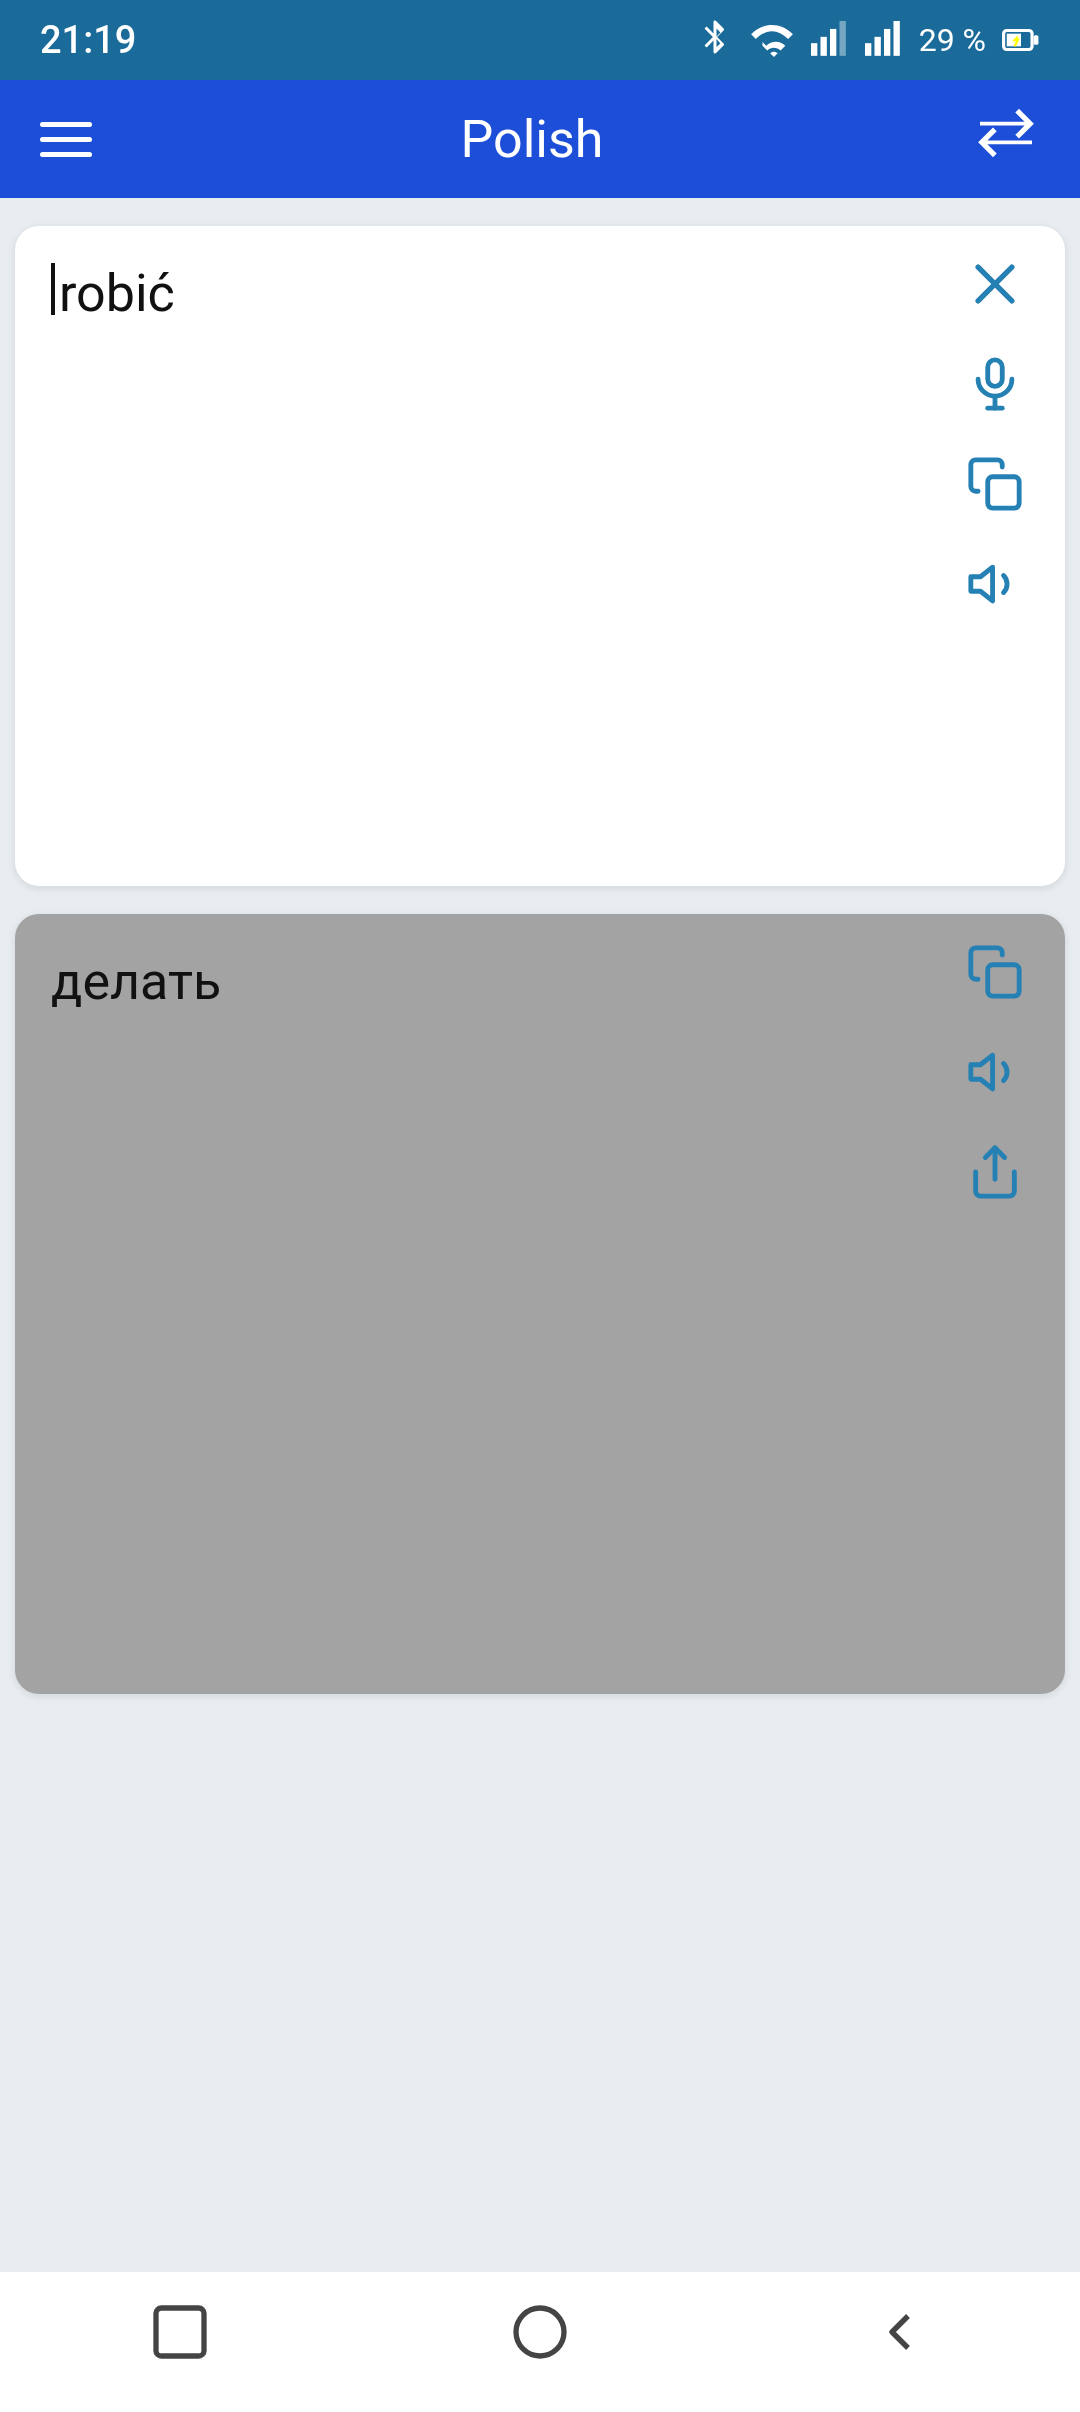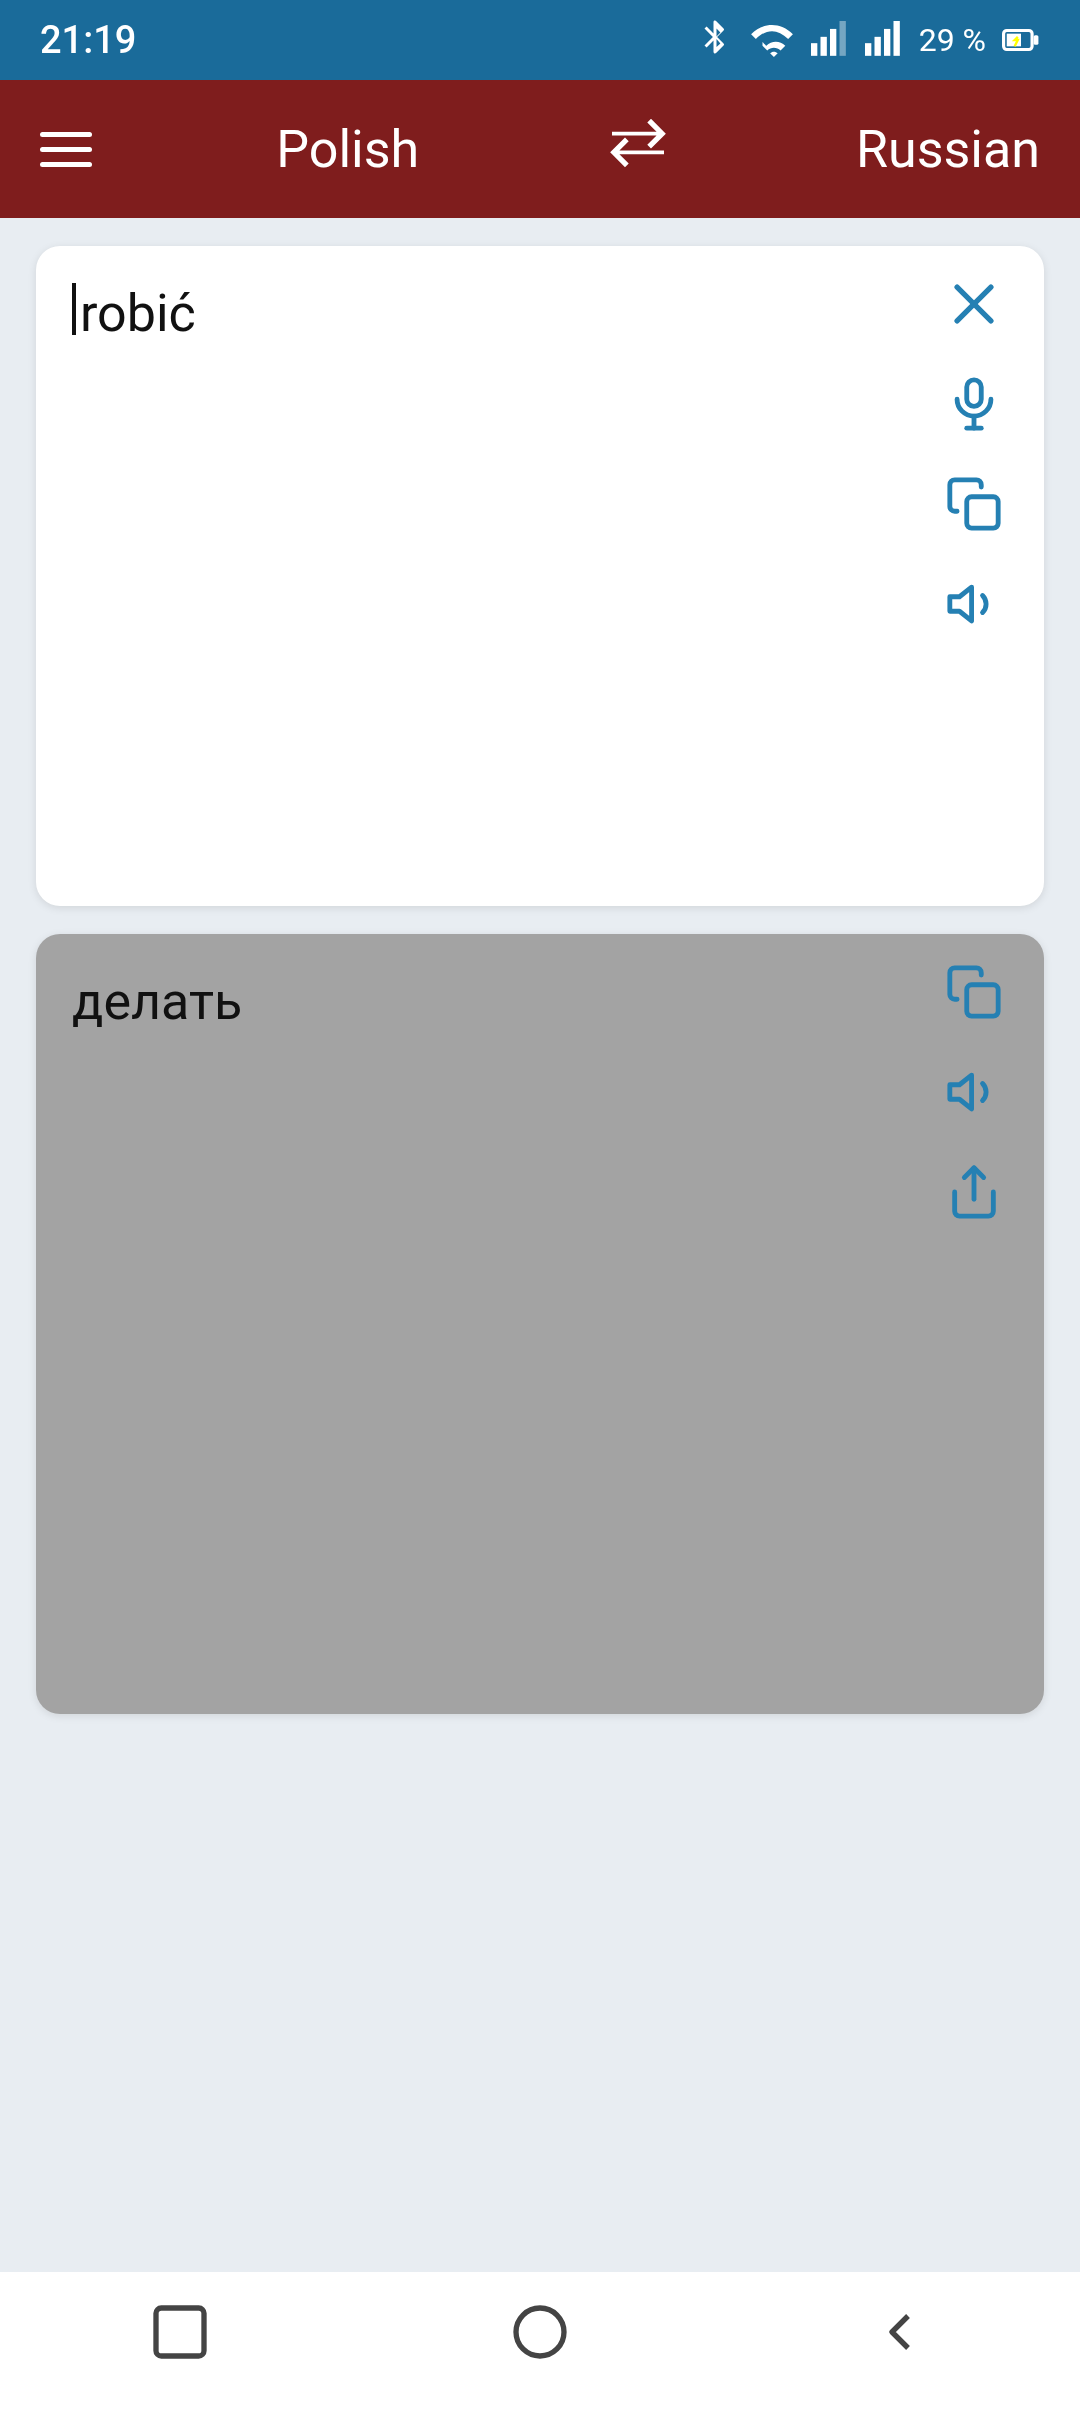--- a/index.html
+++ b/index.html
@@ -46,22 +46,22 @@
     }
 
     .battery-text {
       color: white;
       font-size: 32px;
     }
 
     
     .app-bar {
       width: 100%;
-      height: 138px;
-      background: #7f1d1d;
+      height: 118px;
+      background: #1d4ed8;
       display: flex;
       align-items: center;
       justify-content: space-between;
       padding: 0 40px;
     }
 
     .menu-icon {
       color: white;
       display: flex;
       flex-direction: column;
@@ -83,21 +83,21 @@
       font-weight: 400;
     }
 
     .swap-icon {
       color: white;
       font-size: 52px;
     }
 
     
     .main-content {
-      padding: 28px 36px;
+      padding: 28px 15px;
       display: flex;
       flex-direction: column;
       gap: 28px;
     }
 
     
     .card {
       background: white;
       border-radius: 24px;
       padding: 32px 36px;
@@ -221,21 +221,20 @@
     <span></span>
     <span></span>
     <span></span>
   </div>
   <span class="lang-label">Polish</span>
   <span class="swap-icon">
     <svg width="68" height="52" viewBox="0 0 36 28" fill="white">
       <path d="M4 8h24l-5-5 2-2 8 8-8 8-2-2 5-5H4zm28 12H8l5 5-2 2-8-8 8-8 2 2-5 5h24z"></path>
     </svg>
   </span>
-  <span class="lang-label">Russian</span>
 </div>
 
 <div class="main-content">
 
   <div class="card input-card">
     <div style="padding-right: 100px;">
       <span class="cursor"></span><span class="card-text">robić</span>
     </div>
     <div class="card-actions">
 

